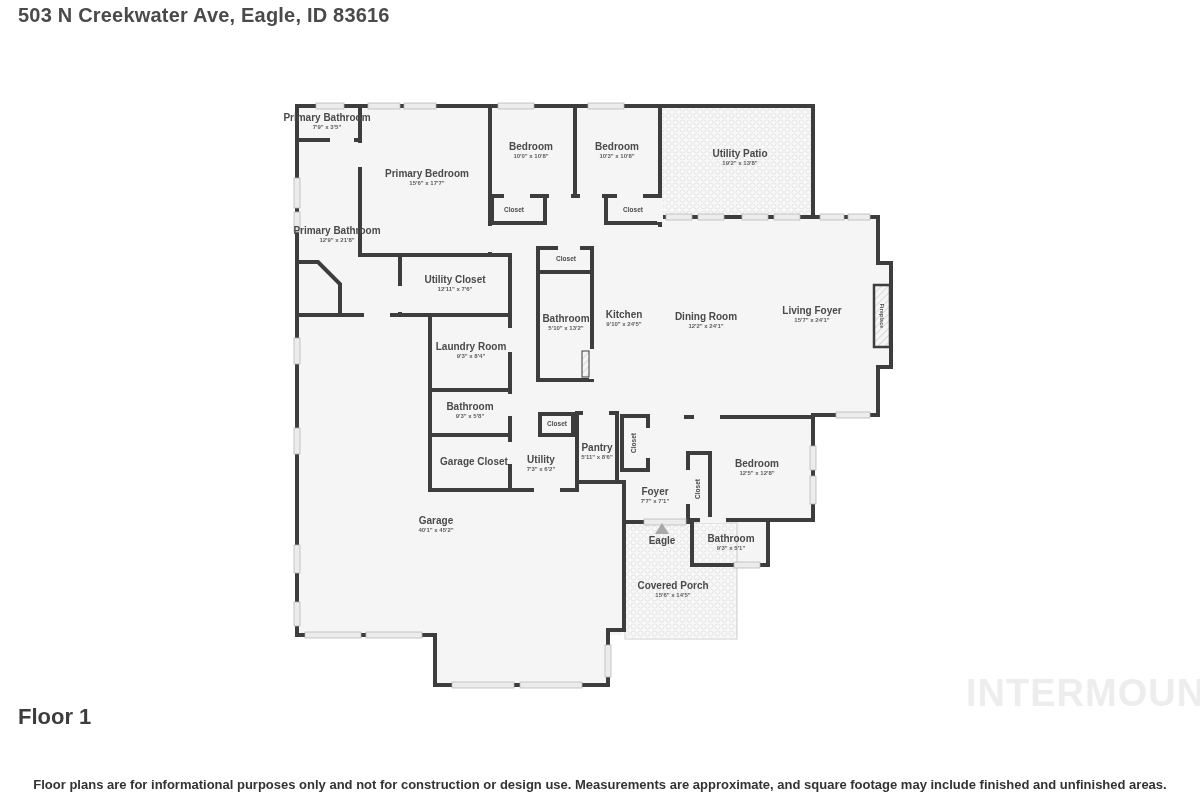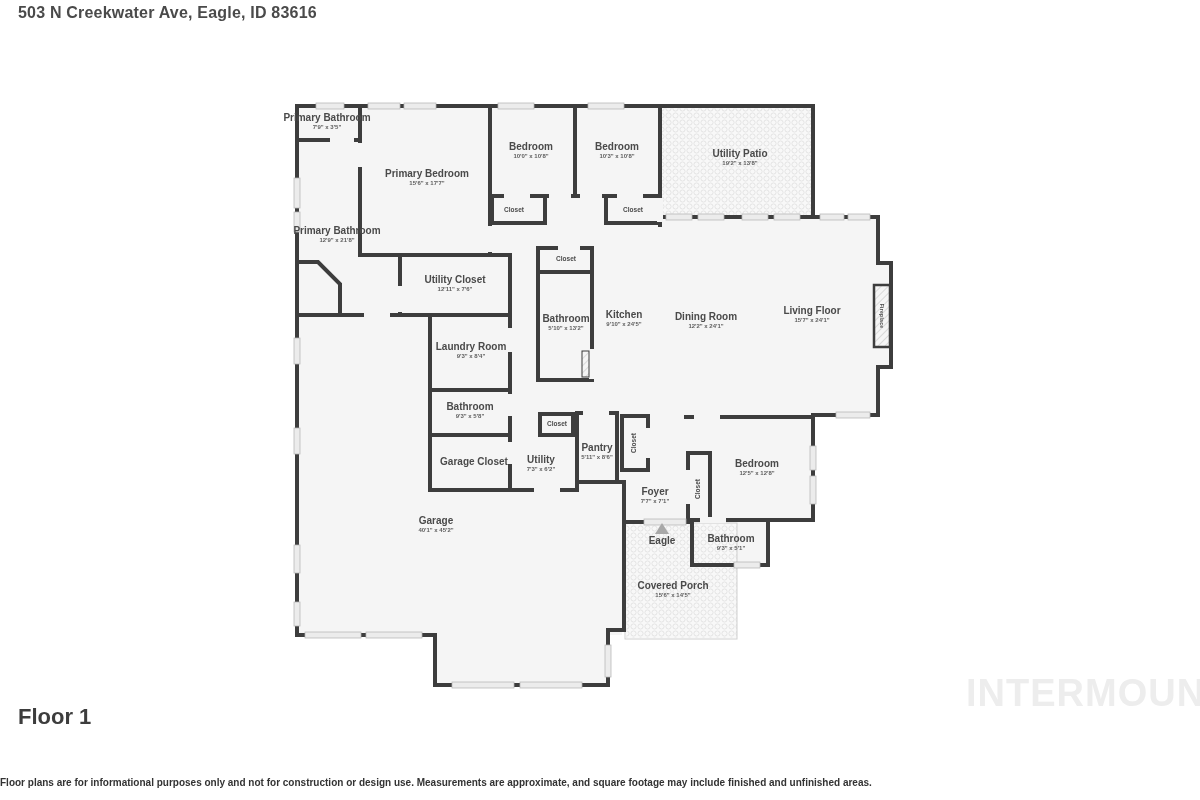--- a/index.html
+++ b/index.html
@@ -1,24 +1,24 @@
 <!DOCTYPE html>
 <html><head>
 <meta charset="utf-8">
 <style>
   html,body{margin:0;padding:0;background:#ffffff;}
   .page{position:relative;width:1200px;height:800px;background:#fff;overflow:hidden;
         font-family:"Liberation Sans",sans-serif;}
-  .address{position:absolute;left:18px;top:4px;font-size:16px;font-weight:bold;
+  .address{position:absolute;left:18px;top:4px;font-size:20px;font-weight:bold;
            color:#4a4a4a;margin:0;letter-spacing:.2px;}
   .floor-label{position:absolute;left:18px;top:704px;font-size:22px;font-weight:bold;color:#3d3d3d;}
   .watermark{position:absolute;left:966px;top:672px;font-size:38px;font-weight:bold;
              color:#ededed;letter-spacing:1px;white-space:nowrap;}
-  .disclaimer{position:absolute;left:0;top:777px;width:100%;text-align:left;
-              font-size:10px;font-weight:bold;color:#333;}
+  .disclaimer{position:absolute;left:0;top:777px;width:100%;text-align:center;
+              font-size:13px;font-weight:bold;color:#333;}
   .plan-svg{position:absolute;left:0;top:0;}
   .room-label{position:absolute;transform:translate(-50%,-50%);text-align:center;
               color:#4a4a4a;line-height:1.3;white-space:nowrap;}
   .room-label .room-name{font-size:10px;font-weight:bold;}
   .room-label .room-dims{font-size:6px;font-weight:600;color:#5d5d5d;}
   .room-label.sm .room-name{font-size:6.5px;}
   .room-label.vert{transform:translate(-50%,-50%) rotate(-90deg);}
   .room-label.vert-cw{transform:translate(-50%,-50%) rotate(90deg);}
   .room-label.fp .room-name{font-size:5px;letter-spacing:.3px;}
 </style>
@@ -182,21 +182,21 @@
   </div>
   <div class="room-label" style="left:624px;top:318px">
     <div class="room-name">Kitchen</div>
     <div class="room-dims">9'10" x 24'5"</div>
   </div>
   <div class="room-label" style="left:706px;top:320px">
     <div class="room-name">Dining Room</div>
     <div class="room-dims">12'2" x 24'1"</div>
   </div>
   <div class="room-label" style="left:812px;top:314px">
-    <div class="room-name">Living Floor</div>
+    <div class="room-name">Living Foyer</div>
     <div class="room-dims">15'7" x 24'1"</div>
   </div>
   <div class="room-label fp vert-cw" style="left:882px;top:316px">
     <div class="room-name">Fireplace</div>
   </div>
   <div class="room-label" style="left:471px;top:350px">
     <div class="room-name">Laundry Room</div>
     <div class="room-dims">9'3" x 8'4"</div>
   </div>
   <div class="room-label" style="left:470px;top:410px">

